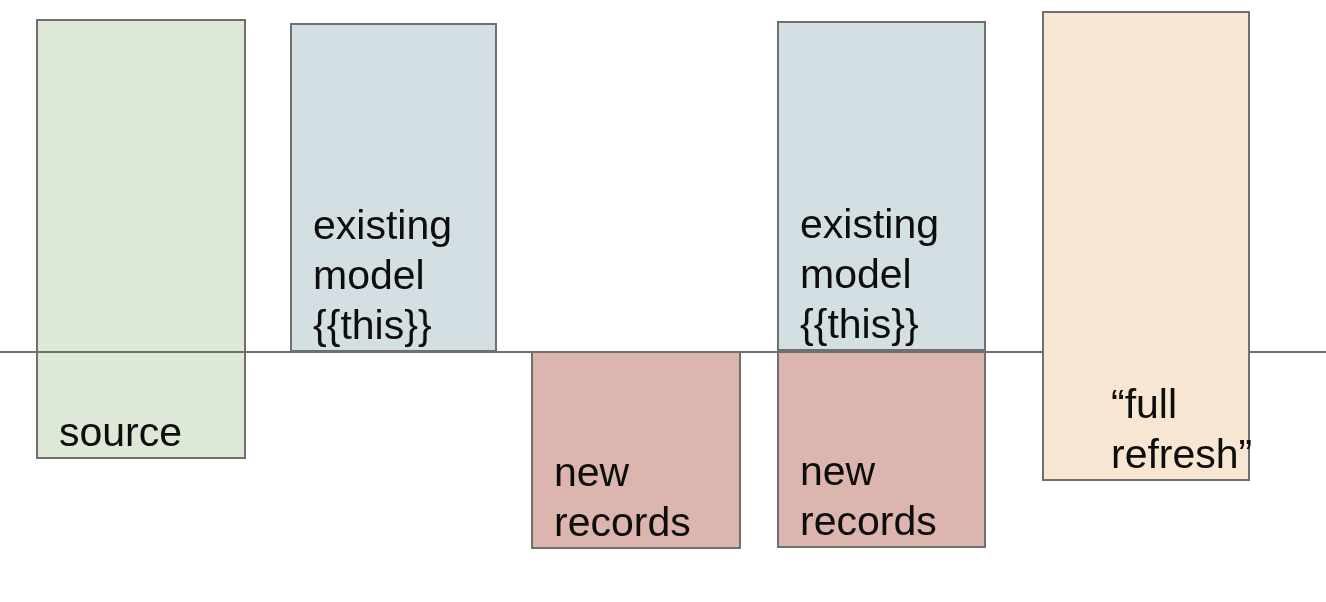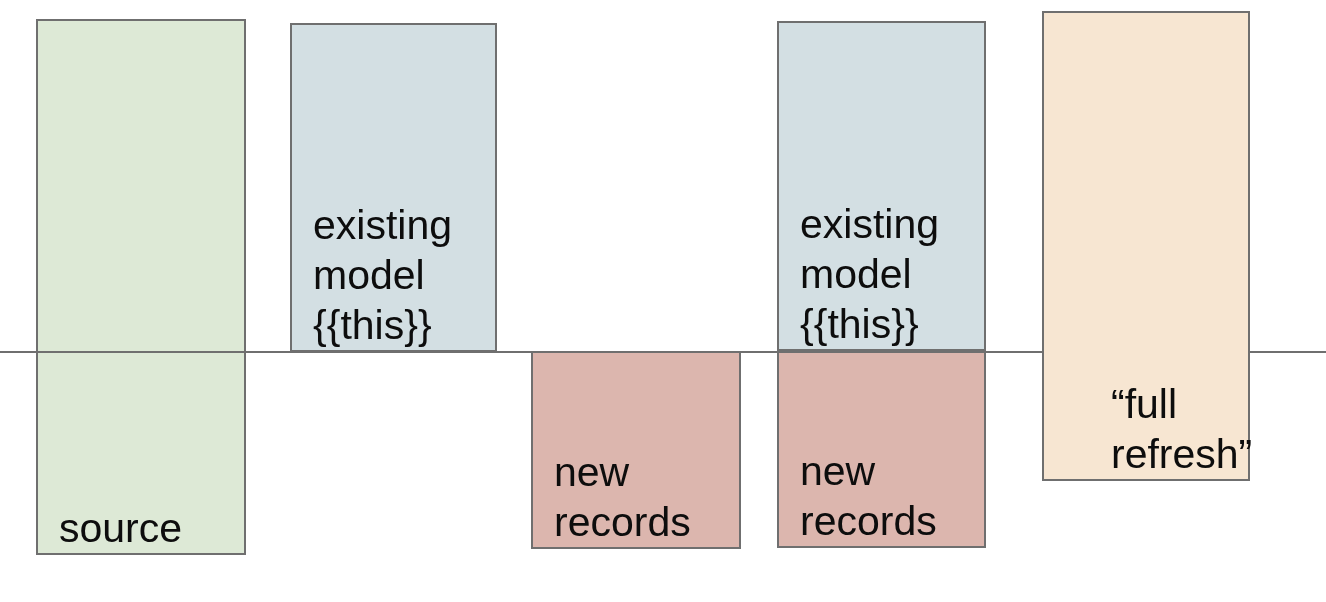--- a/index.html
+++ b/index.html
@@ -33,21 +33,21 @@
     z-index: 3;
   }
   .label {
     font-size: 41px;
     line-height: 50px;
     color: #0d0d0d;
     white-space: pre-line;
     padding-left: 21px;
     padding-right: 4px;
   }
-  .box-source { left: 36px;   top: 19px;  width: 210px; height: 536px; z-index: 1; }
+  .box-source { left: 36px;   top: 19px;  width: 210px; height: 440px; z-index: 1; }
   .box-em1    { left: 290px;  top: 23px;  width: 207px; height: 329px; }
   .box-nr1    { left: 531px;  top: 351px; width: 210px; height: 198px; }
   .box-em2    { left: 777px;  top: 21px;  width: 209px; height: 330px; }
   .box-nr2    { left: 777px;  top: 351px; width: 209px; height: 197px; }
   .box-full   { left: 1042px; top: 11px;  width: 208px; height: 470px; padding-left: 46px; }
 </style>
 </head>
 <body>
 
 <div class="canvas" style="background-color: rgb(255, 255, 255);">

